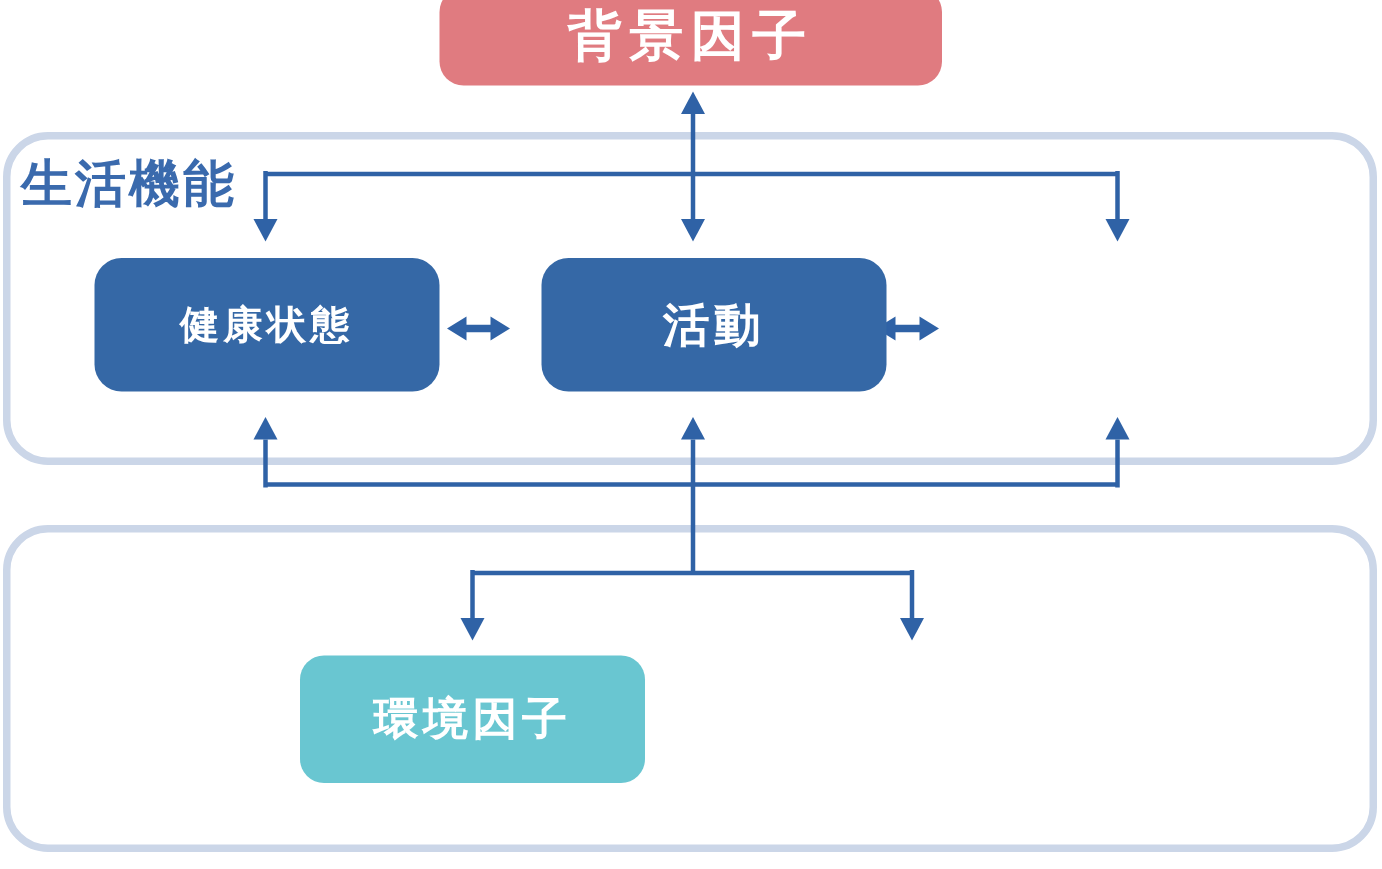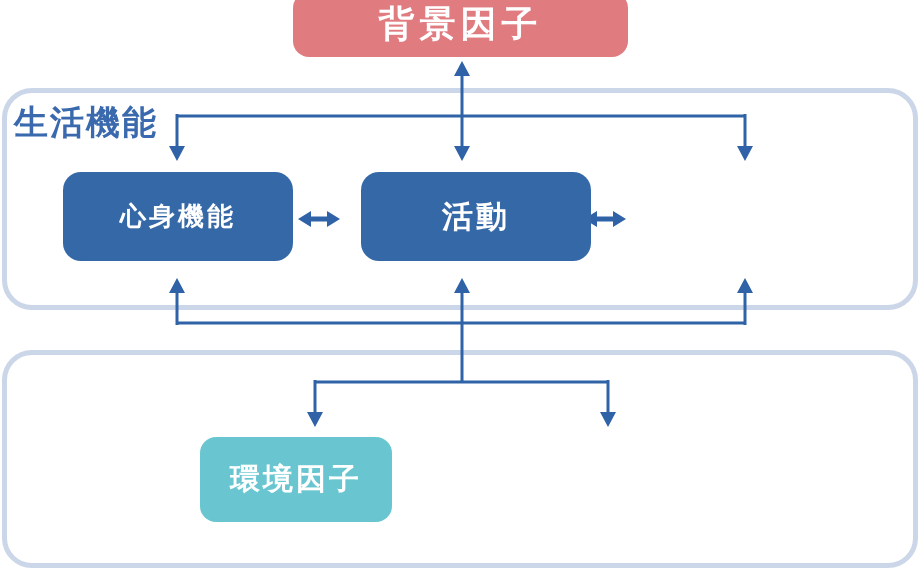--- a/index.html
+++ b/index.html
@@ -30,21 +30,21 @@
     background:var(--health,#E07B80);font-size:36px;letter-spacing:5px;
   }
   .box.blue{
     top:172px;width:230px;height:89px;border-radius:18px;
     background:var(--function-box,#3568A6);font-size:31px;
   }
   .box.b1{left:63px;font-size:26px;line-height:1.4;}
   .box.b2{left:361px;}
   .box.b3{left:635px;}
   .box.teal{
-    top:437px;width:192px;height:85px;border-radius:16px;
+    top:437px;width:230px;height:85px;border-radius:16px;
     background:var(--factor-box,#69C6D1);font-size:30px;text-align:center;
   }
   .box.t1{left:200px;}
   .box.t2{left:493px;}
   svg.connectors{position:absolute;left:0;top:0;z-index:2;}
   .arrow-line{stroke:var(--arrow-color,#2F62A6);stroke-width:3;fill:none;}
   .arrow-line.thick{stroke-width:5;}
   .arrow-head{fill:var(--arrow-color,#2F62A6);stroke:none;}
 </style>
 </head>
@@ -99,21 +99,21 @@
       <path class="arrow-line" d="M608 380 V412"></path>
       <polygon class="arrow-head" points="600,412 616,412 608,427"></polygon>
     </g>
   </svg>
 
   <div class="box health">
     <span>背景因子</span>
   </div>
 
   <div class="box blue b1">
-    <span>心身機能</span>
+    <span>健康状態</span>
   </div>
   <div class="box blue b2">
     <span>活動</span>
   </div>
 
   <div class="box teal t1">
     <span>環境因子</span>
   </div>
 
 </div>

